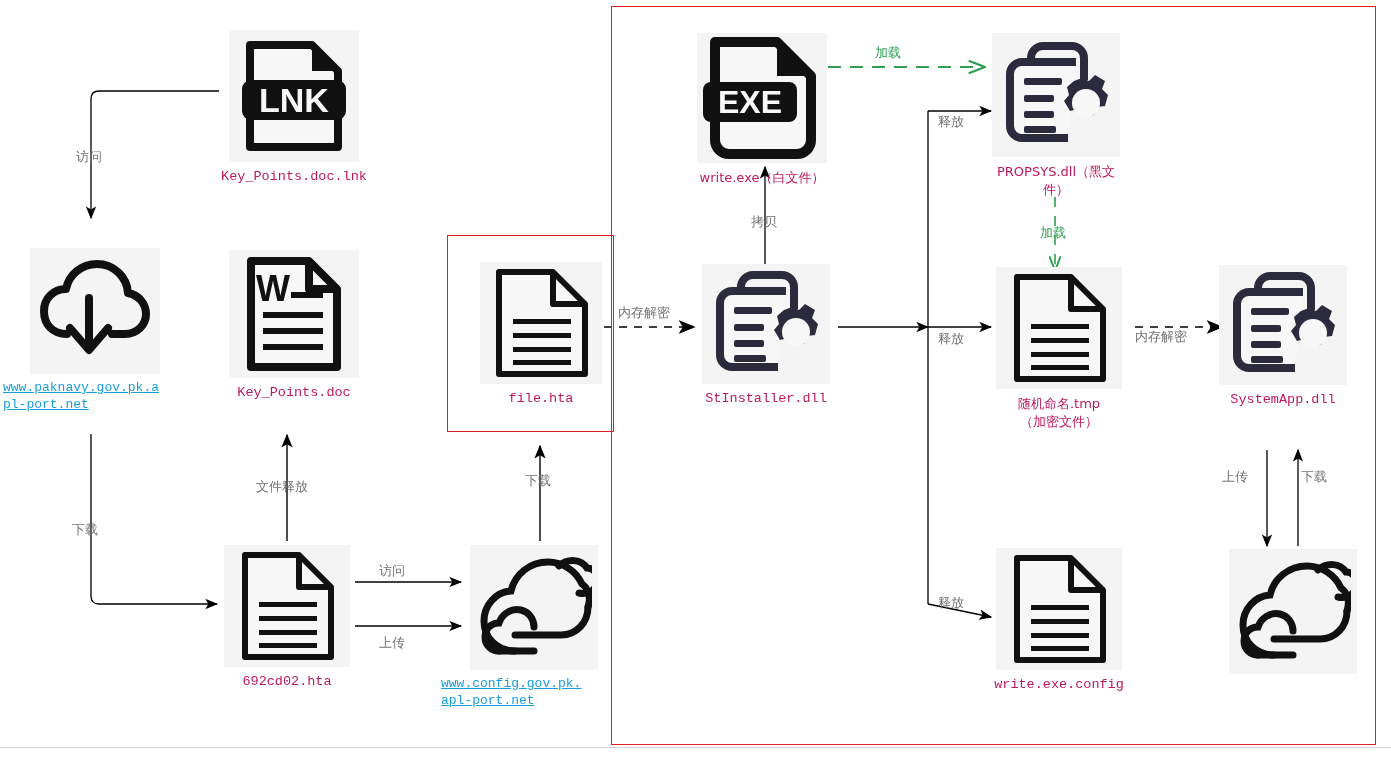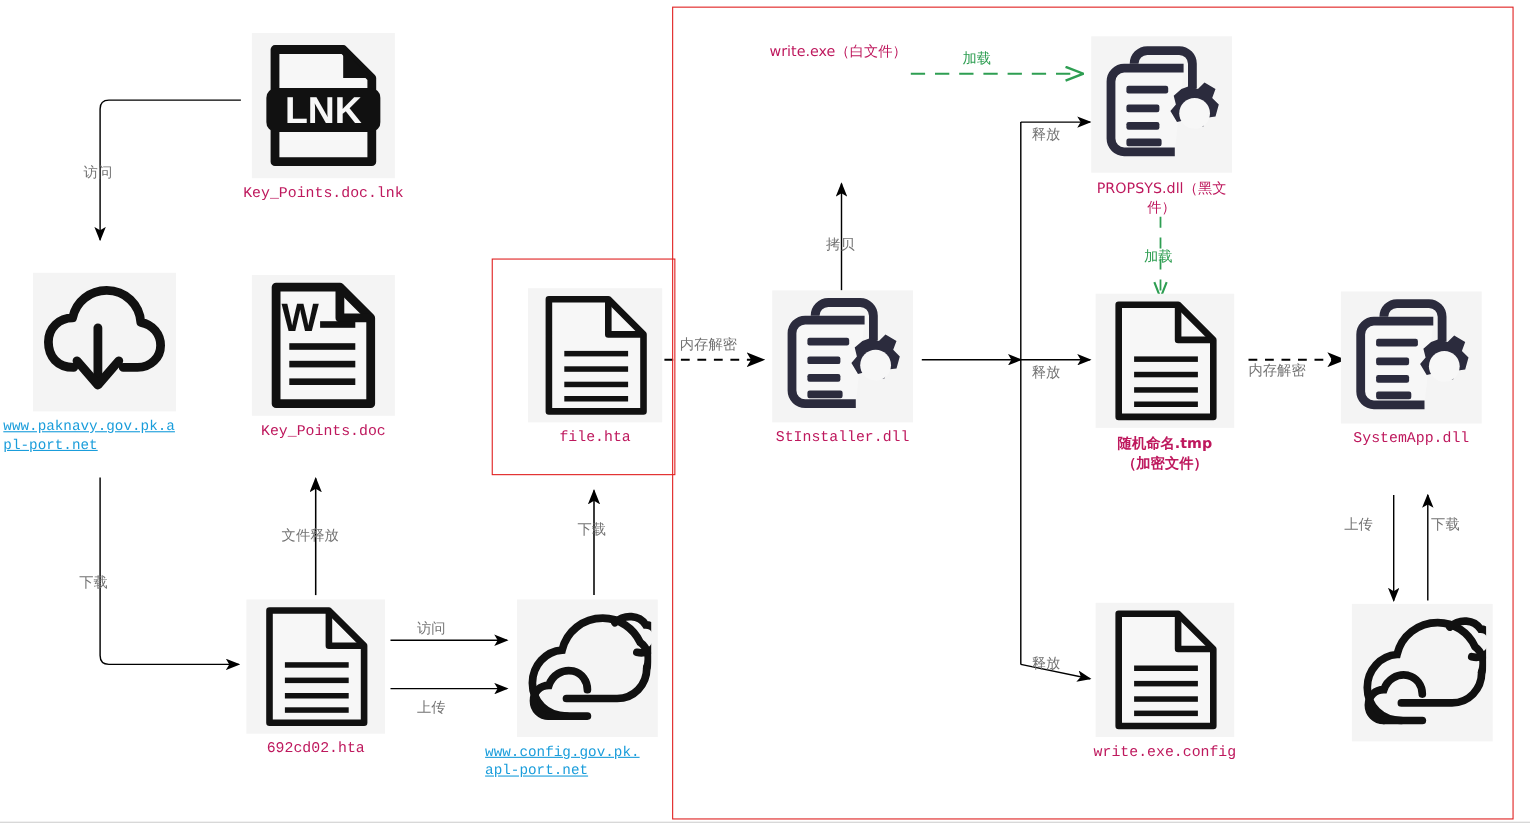--- a/index.html
+++ b/index.html
@@ -180,40 +180,48 @@
         <rect x="26" y="71" width="30" height="7" rx="2" fill="#2b2b3d"></rect>
         <rect x="26" y="86" width="32" height="7" rx="2" fill="#2b2b3d"></rect>
         <path d="M84,38 l7,3 6,-6 10,6 -3,8 6,6 -3,11 -8,1 -3,8 -11,1 -5,-7 -8,2 -6,-10 5,-6 -2,-8 7,-6 Z" fill="#2b2b3d"></path>
         <circle cx="88" cy="63" r="14" fill="#f7f7f7"></circle>
       </svg>
     </div>
     <div class="caption">StInstaller.dll</div>
   </div>
 
   <div class="node" style="left:697px;top:33px;width:130px;">
+    <div class="icon-box" style="width:130px;height:130px;">
+      <svg width="118" height="124" viewBox="0 0 118 124">
+        <path d="M12,6 H74 L108,40 V104 A14,14 0 0 1 94,118 H26 A14,14 0 0 1 12,104 Z" fill="#f7f7f7" stroke="#111" stroke-width="10" stroke-linejoin="round"></path>
+        <path d="M74,6 L108,40 L74,40 Z" fill="#111"></path>
+        <rect x="0" y="46" width="94" height="40" rx="8" fill="#111"></rect>
+        <text x="47" y="77" font-family="Liberation Sans, sans-serif" font-size="32" font-weight="bold" fill="#f7f7f7" text-anchor="middle">EXE</text>
+      </svg>
+    </div>
     <div class="caption cn">write.exe（白文件）</div>
   </div>
 
   <div class="node" style="left:992px;top:33px;width:128px;">
     <div class="icon-box" style="width:128px;height:124px;">
       <svg width="116" height="110" viewBox="0 0 116 110">
         <path d="M33,18 A12,12 0 0 1 45,6 H74 A12,12 0 0 1 86,18 V40" fill="none" stroke="#2b2b3d" stroke-width="8"></path>
         <path d="M78,22 H24 A12,12 0 0 0 12,34 V86 A12,12 0 0 0 24,98 H70" fill="#f7f7f7" stroke="#2b2b3d" stroke-width="8" stroke-linejoin="round"></path>
         <rect x="26" y="38" width="38" height="7" rx="2" fill="#2b2b3d"></rect>
         <rect x="26" y="55" width="30" height="7" rx="2" fill="#2b2b3d"></rect>
         <rect x="26" y="71" width="30" height="7" rx="2" fill="#2b2b3d"></rect>
         <rect x="26" y="86" width="32" height="7" rx="2" fill="#2b2b3d"></rect>
         <path d="M84,38 l7,3 6,-6 10,6 -3,8 6,6 -3,11 -8,1 -3,8 -11,1 -5,-7 -8,2 -6,-10 5,-6 -2,-8 7,-6 Z" fill="#2b2b3d"></path>
         <circle cx="88" cy="63" r="14" fill="#f7f7f7"></circle>
       </svg>
     </div>
     <div class="caption cn">PROPSYS.dll（黑文件）</div>
   </div>
 
-  <div class="node" style="left:996px;top:267px;width:126px;font-weight:bold;">
+  <div class="node" style="left:996px;top:267px;width:126px;">
     <div class="icon-box" style="width:126px;height:122px;">
       <svg width="100" height="112" viewBox="0 0 100 112">
         <path d="M8,5 H62 L94,37 V107 H8 Z" fill="#f7f7f7" stroke="#111" stroke-width="6" stroke-linejoin="round"></path>
         <path d="M62,5 L62,37 L94,37" fill="none" stroke="#111" stroke-width="6" stroke-linejoin="round"></path>
         <rect x="22" y="52" width="58" height="5" fill="#111"></rect>
         <rect x="22" y="66" width="58" height="5" fill="#111"></rect>
         <rect x="22" y="80" width="58" height="5" fill="#111"></rect>
         <rect x="22" y="93" width="58" height="5" fill="#111"></rect>
       </svg>
     </div>

